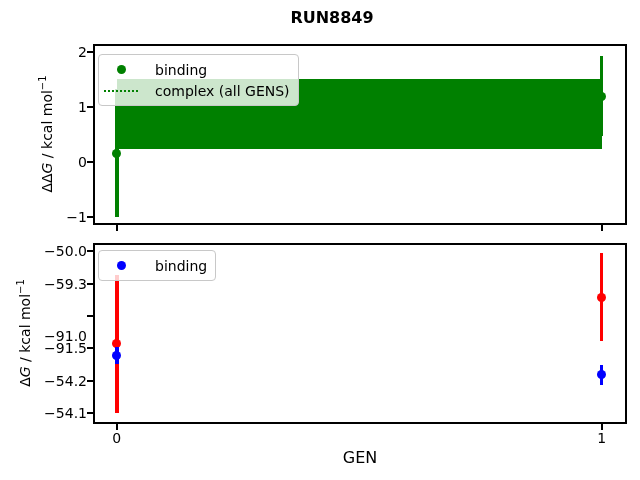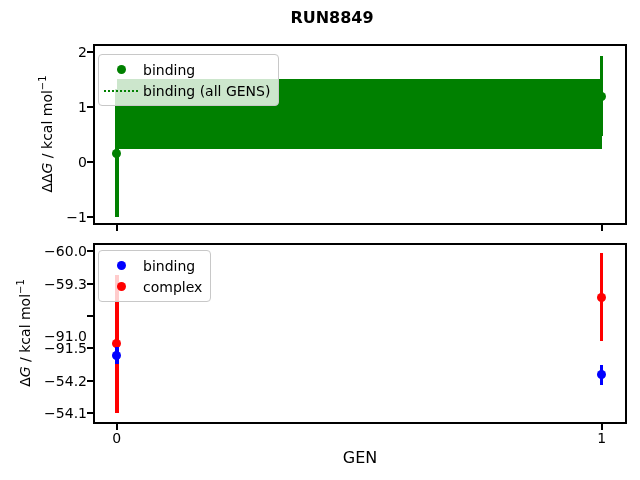--- a/index.html
+++ b/index.html
@@ -28,21 +28,21 @@
   .legend{
     position:absolute;z-index:5;background:rgba(255,255,255,0.8);
     border:1px solid #c8c8c8;border-radius:4px;padding:4px 8px 4px 4px;
   }
   #legend-top{left:3px;top:8px;}
   #legend-bottom{left:3px;top:5px;}
   .lrow{display:flex;align-items:center;height:21px;}
   .lhandle{width:36px;display:flex;justify-content:center;align-items:center;flex:0 0 36px;}
   .ldot{width:9px;height:9px;border-radius:50%;}
   .dline{width:34px;height:0;border-top:2px dotted #008000;}
-  .ltext{font-size:14px;margin-left:4px;white-space:nowrap;}
+  .ltext{font-size:14px;margin-left:16px;white-space:nowrap;}
   .ylabel{
     position:absolute;font-size:14px;white-space:nowrap;
     transform:translate(-50%,-50%) rotate(-90deg);
   }
   #ylabel-top{left:46px;top:134px;}
   #ylabel-bottom{left:24px;top:333px;}
   .ylabel i{font-style:italic;}
   .ylabel sup{font-size:10px;}
   .xlabel{
     position:absolute;left:95px;top:448px;width:530px;text-align:center;font-size:16px;
@@ -60,21 +60,21 @@
       <div class="lrow">
         <span class="lhandle">
           <span class="ldot" style="background: rgb(0, 128, 0);"></span>
         </span>
         <span class="ltext">binding</span>
       </div>
       <div class="lrow">
         <span class="lhandle">
           <span class="dline" style="border-top-color: rgb(0, 128, 0);"></span>
         </span>
-        <span class="ltext">binding (all GENS)</span>
+        <span class="ltext">complex (all GENS)</span>
       </div>
     </div>
   <div class="tick ytick" style="left: -8px; top: 5.04658px;"></div>
       <div class="ticklabel yticklabel" style="left: -62px; top: -2.95342px;">2</div>
       <div class="tick ytick" style="left: -8px; top: 60.0155px;"></div>
       <div class="ticklabel yticklabel" style="left: -62px; top: 52.0155px;">1</div>
       <div class="tick ytick" style="left: -8px; top: 114.984px;"></div>
       <div class="ticklabel yticklabel" style="left: -62px; top: 106.984px;">0</div>
       <div class="tick ytick" style="left: -8px; top: 169.953px;"></div>
       <div class="ticklabel yticklabel" style="left: -62px; top: 161.953px;">−1</div>
@@ -88,29 +88,23 @@
     </div>
 
   <div class="axes" id="ax1">
     <div class="legend" id="legend-bottom">
       <div class="lrow">
         <span class="lhandle">
           <span class="ldot" style="background: rgb(0, 0, 255);"></span>
         </span>
         <span class="ltext">binding</span>
       </div>
-      <div class="lrow">
-        <span class="lhandle">
-          <span class="ldot" style="background: rgb(255, 0, 0);"></span>
-        </span>
-        <span class="ltext">complex</span>
-      </div>
     </div>
   <div class="tick ytick" style="left: -8px; top: 5.45985px;"></div>
-      <div class="ticklabel yticklabel" style="left: -62px; top: -2.54015px;">−60.0</div>
+      <div class="ticklabel yticklabel" style="left: -62px; top: -2.54015px;">−50.0</div>
       <div class="tick ytick" style="left: -8px; top: 37.7591px;"></div>
       <div class="ticklabel yticklabel" style="left: -62px; top: 29.7591px;">−59.3</div>
       <div class="tick ytick" style="left: -8px; top: 70.0584px;"></div>
       <div class="ticklabel yticklabel" style="left: -62px; top: 62.0584px; margin-top: 20px;">−91.0</div>
       <div class="tick ytick" style="left: -8px; top: 102.358px;"></div>
       <div class="ticklabel yticklabel" style="left: -62px; top: 94.3577px;">−91.5</div>
       <div class="tick ytick" style="left: -8px; top: 134.657px;"></div>
       <div class="ticklabel yticklabel" style="left: -62px; top: 126.657px;">−54.2</div>
       <div class="tick ytick" style="left: -8px; top: 166.956px;"></div>
       <div class="ticklabel yticklabel" style="left: -62px; top: 158.956px;">−54.1</div>

